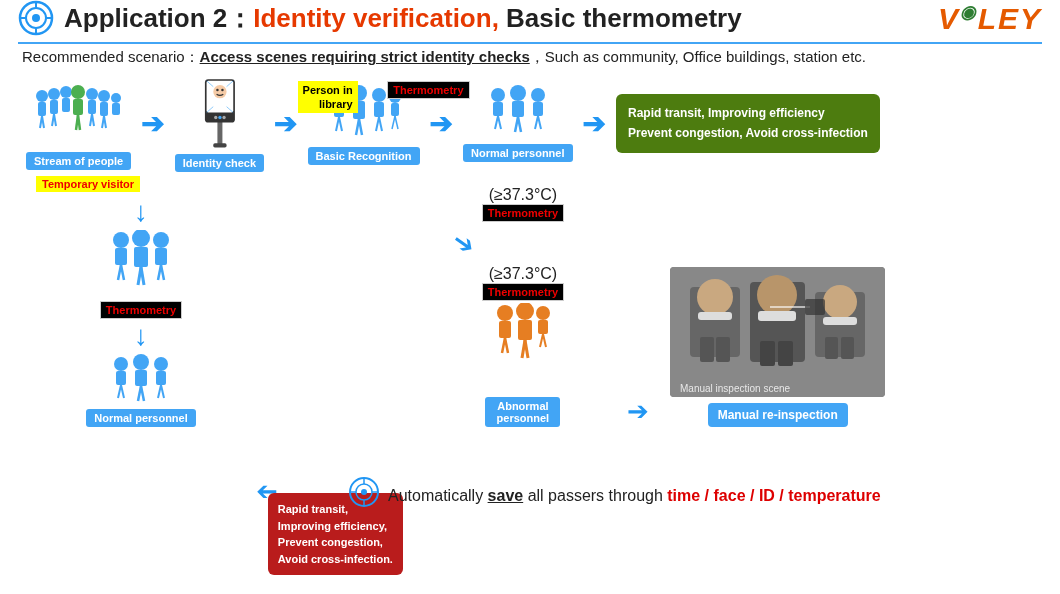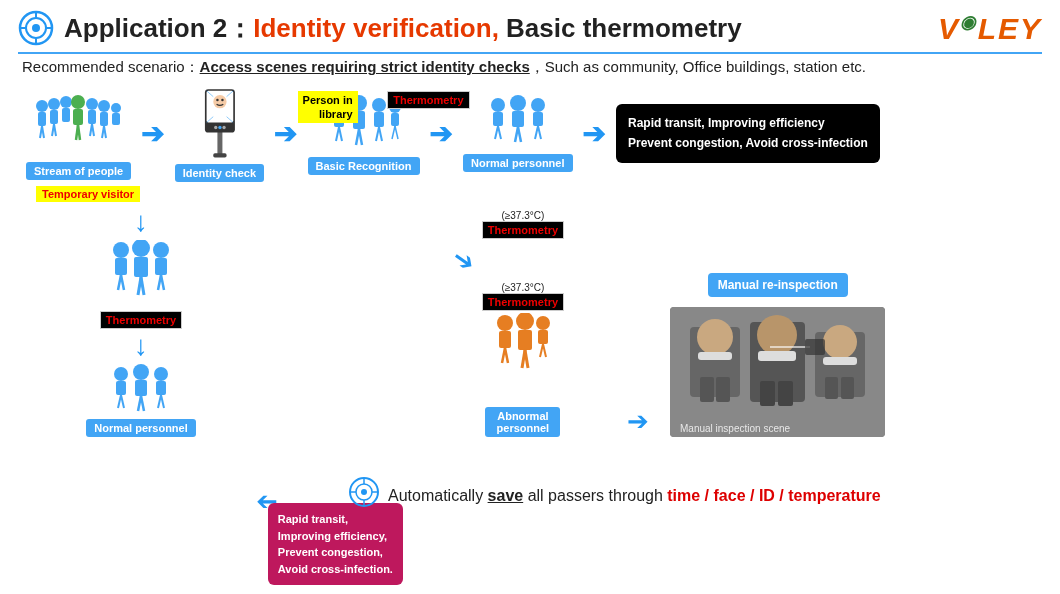--- a/index.html
+++ b/index.html
@@ -9,21 +9,21 @@
       font-family: Arial, sans-serif;
       background: #fff;
       overflow: hidden;
       position: relative;
     }
 
     .page {
       width: 1060px;
       height: 522px;
       background: #fff;
-      padding: 10px 18px;
+      padding: 0 18px;
       position: relative;
     }
 
     
     .header {
       display: flex;
       align-items: center;
       justify-content: space-between;
       margin-bottom: 6px;
     }
@@ -126,48 +126,48 @@
 
     .temp-visitor {
       background: #ffff00;
       color: #e00;
       font-size: 11px;
       font-weight: bold;
       padding: 2px 6px;
     }
 
     .geq-temp {
-      font-size: 10px;
+      font-size: 16px;
       color: #222;
       text-align: center;
     }
 
     .flow-label {
       background: #42a5f5;
       color: #fff;
       font-size: 11px;
       font-weight: bold;
       text-align: center;
       padding: 3px 8px;
       border-radius: 3px;
       min-width: 75px;
     }
 
     .green-box {
-      background: #000000;
+      background: #4d7c0f;
       color: #fff;
       font-size: 12px;
       font-weight: bold;
       padding: 10px 12px;
       border-radius: 6px;
       line-height: 1.6;
     }
 
     .green-box-sm {
-      background: #be185d;
+      background: #b91c1c;
       color: #fff;
       font-size: 11px;
       font-weight: bold;
       padding: 8px 10px;
       border-radius: 6px;
       line-height: 1.5;
     }
 
     .reinspect-box {
       background: #42a5f5;
@@ -435,23 +435,20 @@
       </svg>
       <div class="flow-label" style="text-align:center;margin-top:32px;">Abnormal<br>personnel</div>
     </div>
 
     <div style="display:flex; align-items:center; margin-top:120px; margin-left:4px;">
       <div style="color:#2196F3; font-size:26px;">➔</div>
     </div>
 
     <div style="display:flex; flex-direction:column; align-items:center; width:250px; margin-left:4px;">
 
-      <div style="margin-top:6px;">
-        <div class="reinspect-box">Manual re-inspection</div>
-      </div>
       <div style="width:215px; height:130px; background:#777; border-radius:4px; overflow:hidden; position:relative; margin-top:10px;">
         
         <svg width="215" height="130" viewBox="0 0 215 130">
           <rect width="215" height="130" fill="#888"></rect>
 
           <rect x="20" y="20" width="50" height="70" rx="4" fill="#666"></rect>
           <circle cx="45" cy="30" r="18" fill="#c9a880"></circle>
           <rect x="28" y="45" width="34" height="8" rx="3" fill="#ddd"></rect>
           <rect x="30" y="70" width="14" height="25" rx="2" fill="#555"></rect>
           <rect x="46" y="70" width="14" height="25" rx="2" fill="#555"></rect>
@@ -466,20 +463,23 @@
           <circle cx="170" cy="35" r="17" fill="#c9a880"></circle>
           <rect x="153" y="50" width="34" height="8" rx="3" fill="#ddd"></rect>
           <rect x="155" y="70" width="13" height="22" rx="2" fill="#555"></rect>
           <rect x="171" y="70" width="13" height="22" rx="2" fill="#555"></rect>
 
           <line x1="140" y1="40" x2="100" y2="40" stroke="#fff" stroke-width="2" opacity="0.6"></line>
           <rect x="135" y="32" width="20" height="16" rx="2" fill="#333" opacity="0.7"></rect>
 
           <text x="10" y="125" font-size="10" fill="#fff" opacity="0.8">Manual inspection scene</text>
         </svg>
+      </div>
+      <div style="margin-top:6px;">
+        <div class="reinspect-box">Manual re-inspection</div>
       </div>
     </div>
 
   </div>
 
   <div style="display:flex; align-items:center; gap:8px; position:absolute; bottom:14px; left:348px;">
 
     <svg width="32" height="32" viewBox="0 0 32 32">
       <circle cx="16" cy="16" r="14" fill="none" stroke="#2196F3" stroke-width="2"></circle>
       <circle cx="16" cy="16" r="8" fill="none" stroke="#2196F3" stroke-width="1.5"></circle>

